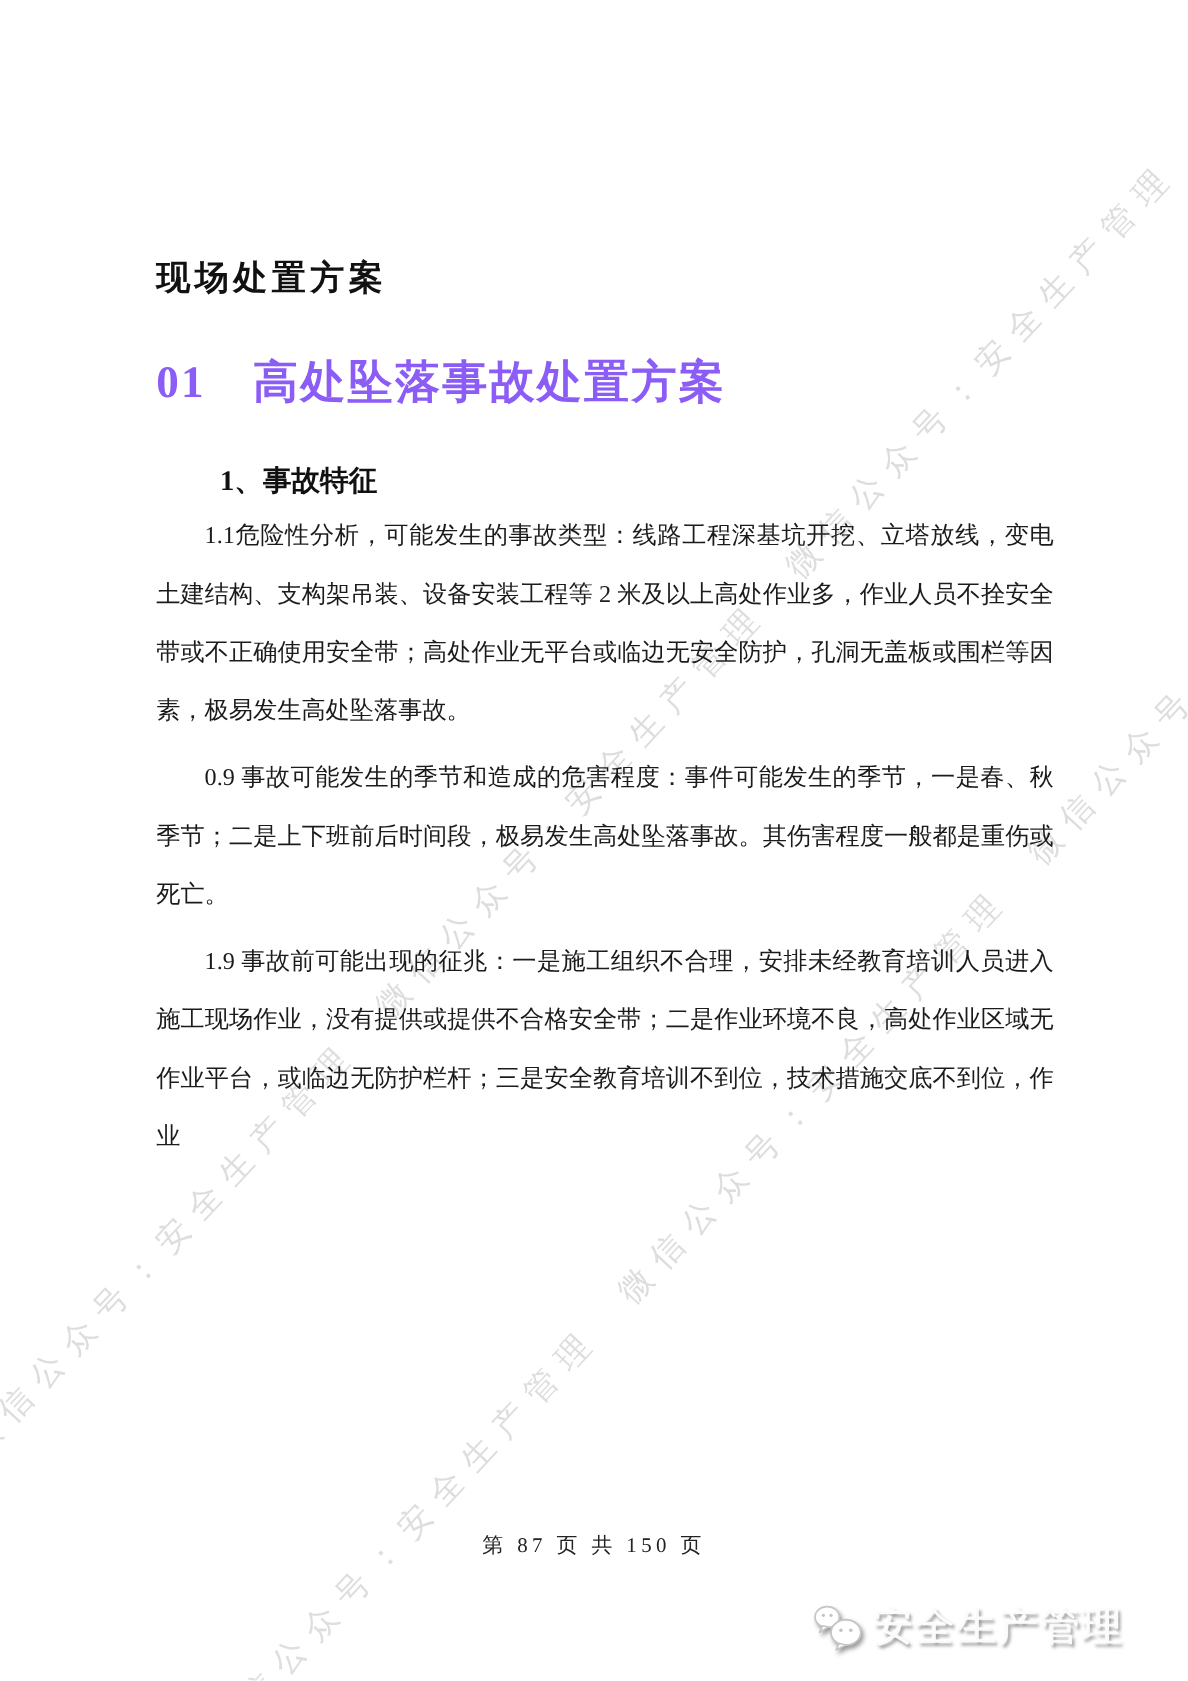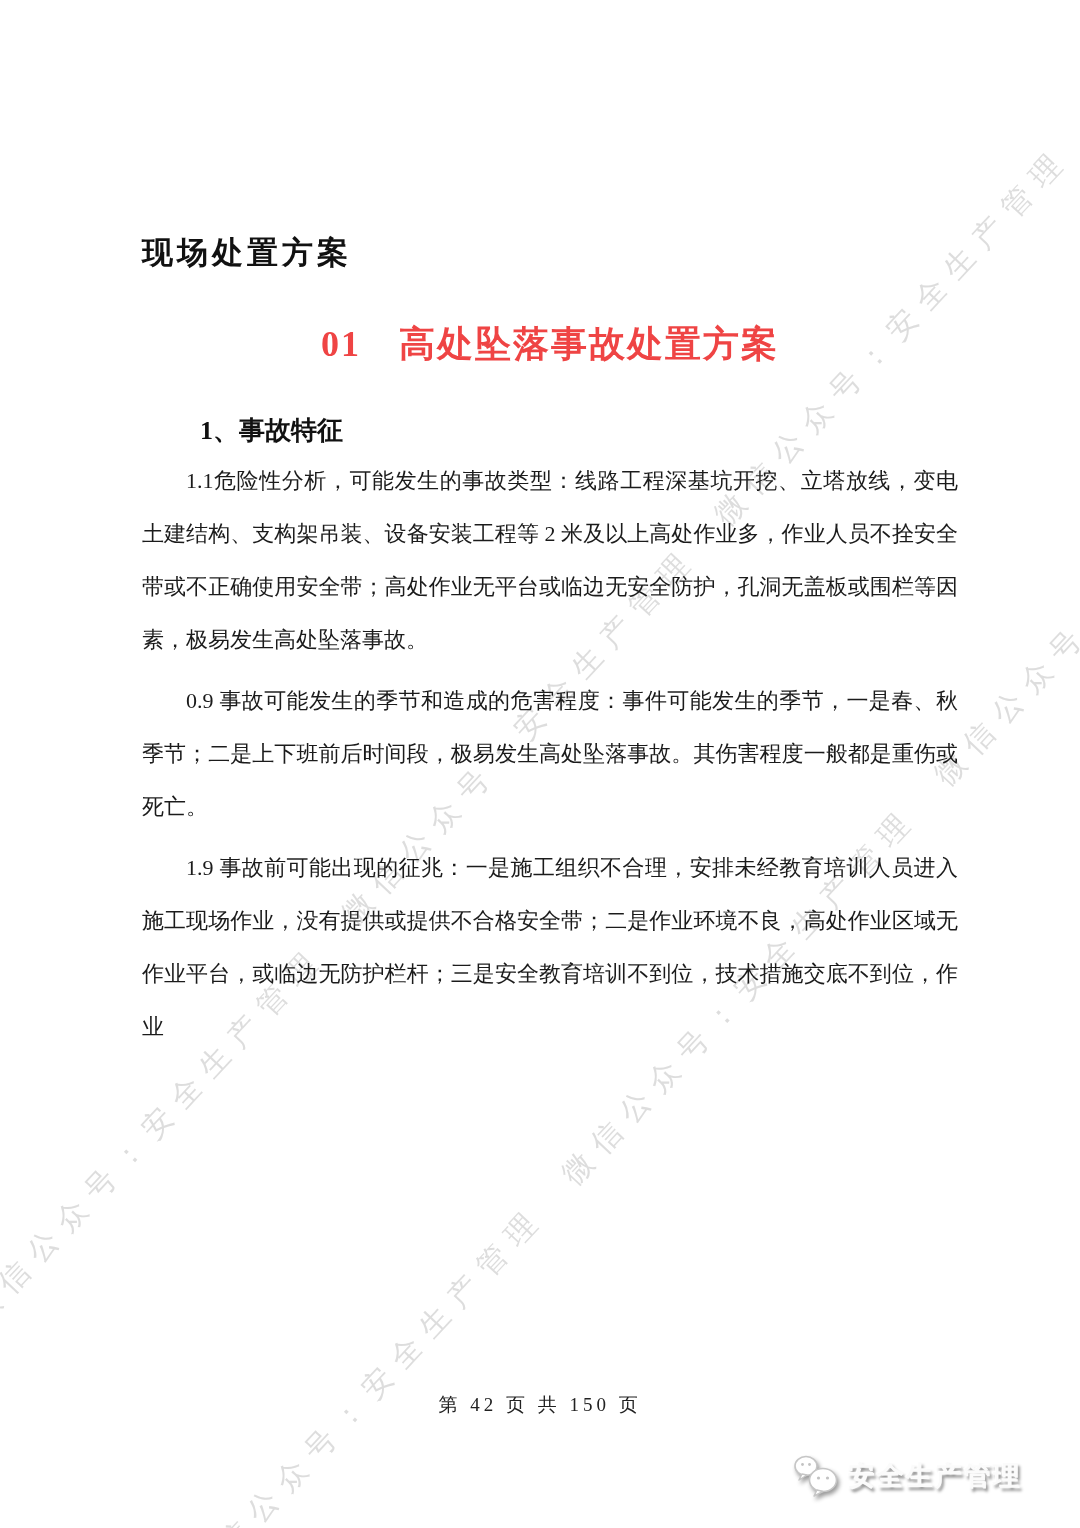--- a/index.html
+++ b/index.html
@@ -42,25 +42,24 @@
   }
   .doc-title {
     margin: 0;
     font-size: 31px;
     font-weight: bold;
     letter-spacing: 4px;
     color: #111111;
   }
   .doc-subtitle {
     margin: 46px 0 0 0;
-    text-align: center;
-    font-size: 36px;
+    font-size: 41px;
     font-weight: bold;
     letter-spacing: 2px;
-    color: #ef4444;
+    color: #8b5cf6;
   }
   .section-heading {
     margin: 44px 0 0 0;
     padding-left: 58px;
     font-size: 26px;
     font-weight: bold;
     color: #111111;
   }
   .body-para {
     margin: 6px 0 0 0;
@@ -95,22 +94,22 @@
     align-items: center;
     gap: 9px;
   }
   .brand-icon {
     width: 46px;
     height: 42px;
     filter: drop-shadow(2px 3px 2px #9a9a9a);
   }
   .brand-label {
     font-family: "Liberation Sans", sans-serif;
-    font-size: 27px;
-    font-weight: bold;
+    font-size: 36px;
+    font-weight: normal;
     letter-spacing: 2px;
     color: #fbfbfb;
     text-shadow: -1px -1px 1px #ffffff, 2px 3px 3px #8f8f8f;
   }
 </style>
 </head>
 <body>
 
 <div class="page">
 
@@ -121,21 +120,21 @@
 
   <div class="content">
     <h1 class="doc-title">现场处置方案</h1>
     <h2 class="doc-subtitle">01　高处坠落事故处置方案</h2>
     <h3 class="section-heading">1、事故特征</h3>
     <p class="body-para">1.1危险性分析，可能发生的事故类型：线路工程深基坑开挖、立塔放线，变电土建结构、支构架吊装、设备安装工程等 2 米及以上高处作业多，作业人员不拴安全带或不正确使用安全带；高处作业无平台或临边无安全防护，孔洞无盖板或围栏等因素，极易发生高处坠落事故。</p>
     <p class="body-para">0.9 事故可能发生的季节和造成的危害程度：事件可能发生的季节，一是春、秋季节；二是上下班前后时间段，极易发生高处坠落事故。其伤害程度一般都是重伤或死亡。</p>
     <p class="body-para">1.9 事故前可能出现的征兆：一是施工组织不合理，安排未经教育培训人员进入施工现场作业，没有提供或提供不合格安全带；二是作业环境不良，高处作业区域无作业平台，或临边无防护栏杆；三是安全教育培训不到位，技术措施交底不到位，作业</p>
   </div>
 
-  <div class="page-footer">第 42 页 共 150 页</div>
+  <div class="page-footer">第 87 页 共 150 页</div>
 
   <div class="brand-badge">
     <svg class="brand-icon" viewBox="0 0 46 42" xmlns="http://www.w3.org/2000/svg">
 
       <ellipse cx="13" cy="11" rx="11" ry="9.5" fill="#ffffff" stroke="#c6c6c6" stroke-width="1.6"></ellipse>
       <path d="M9 19 L6 25 L14 20 Z" fill="#ffffff" stroke="#c6c6c6" stroke-width="1.4" stroke-linejoin="round"></path>
       <circle cx="9.5" cy="9.5" r="1.4" fill="#c2c2c2"></circle>
       <circle cx="16.5" cy="9.5" r="1.4" fill="#c2c2c2"></circle>
 
       <ellipse cx="30" cy="25" rx="13.5" ry="11.5" fill="#ffffff" stroke="#c6c6c6" stroke-width="1.6"></ellipse>

